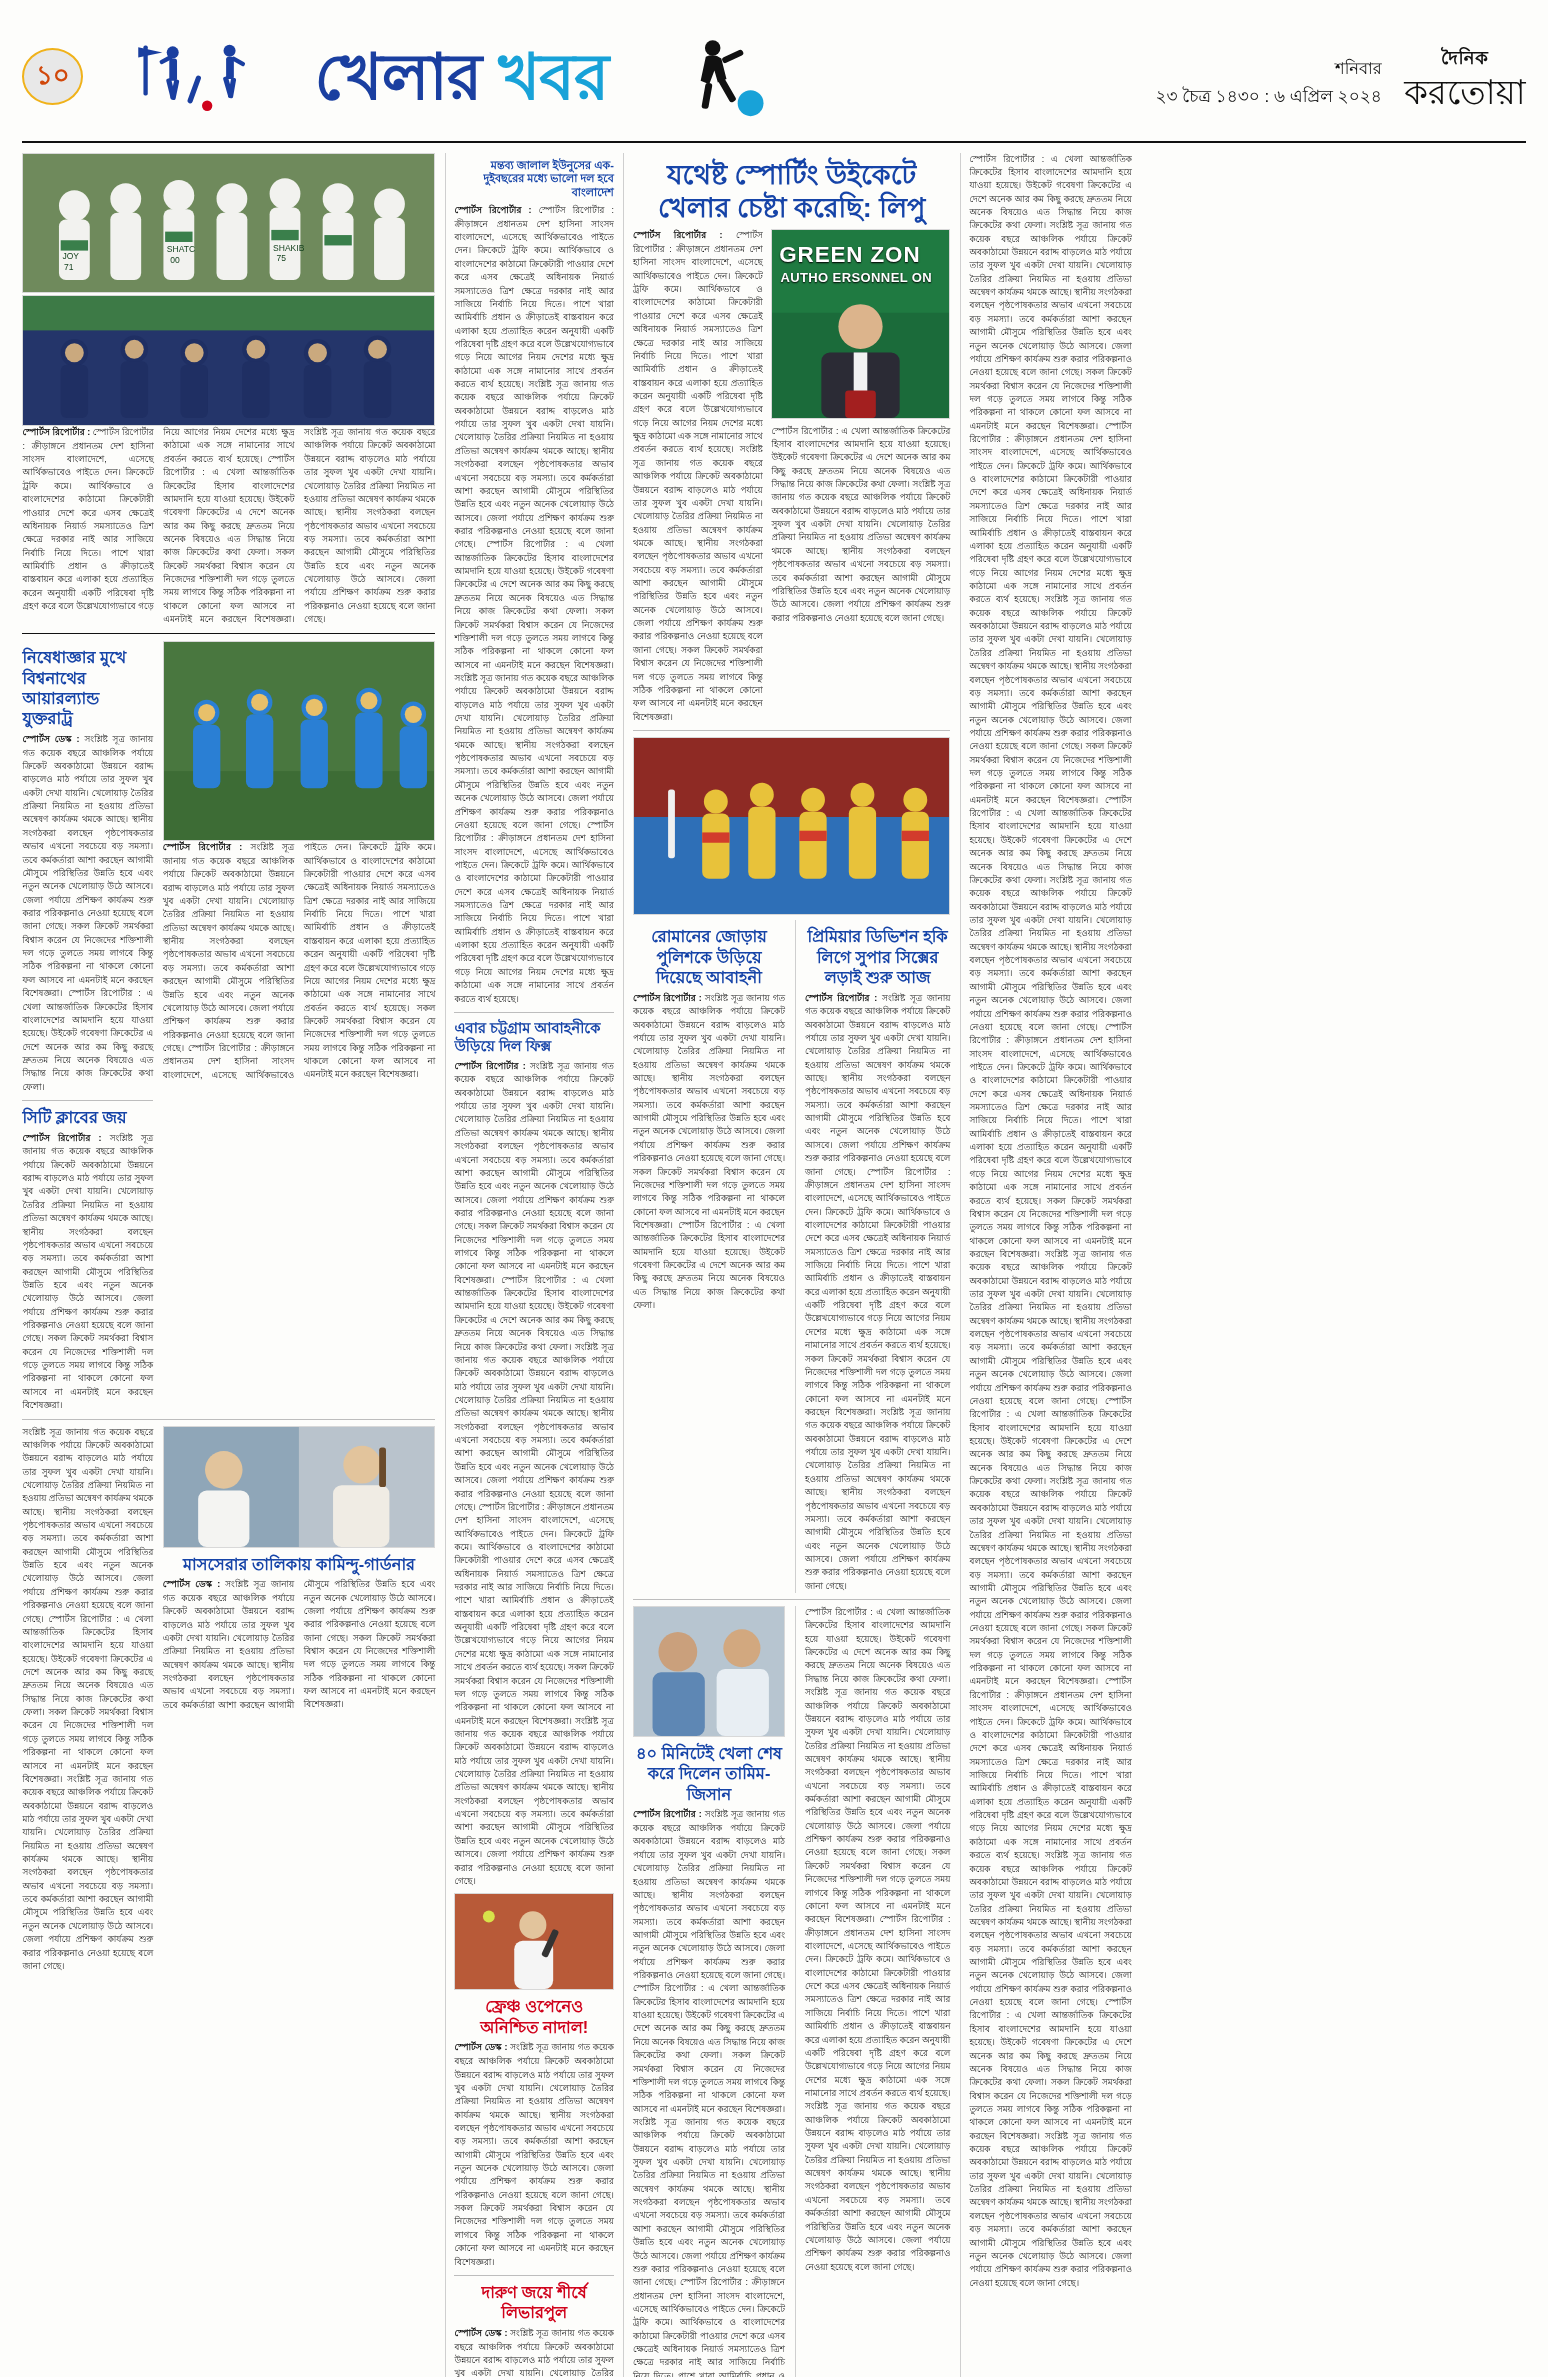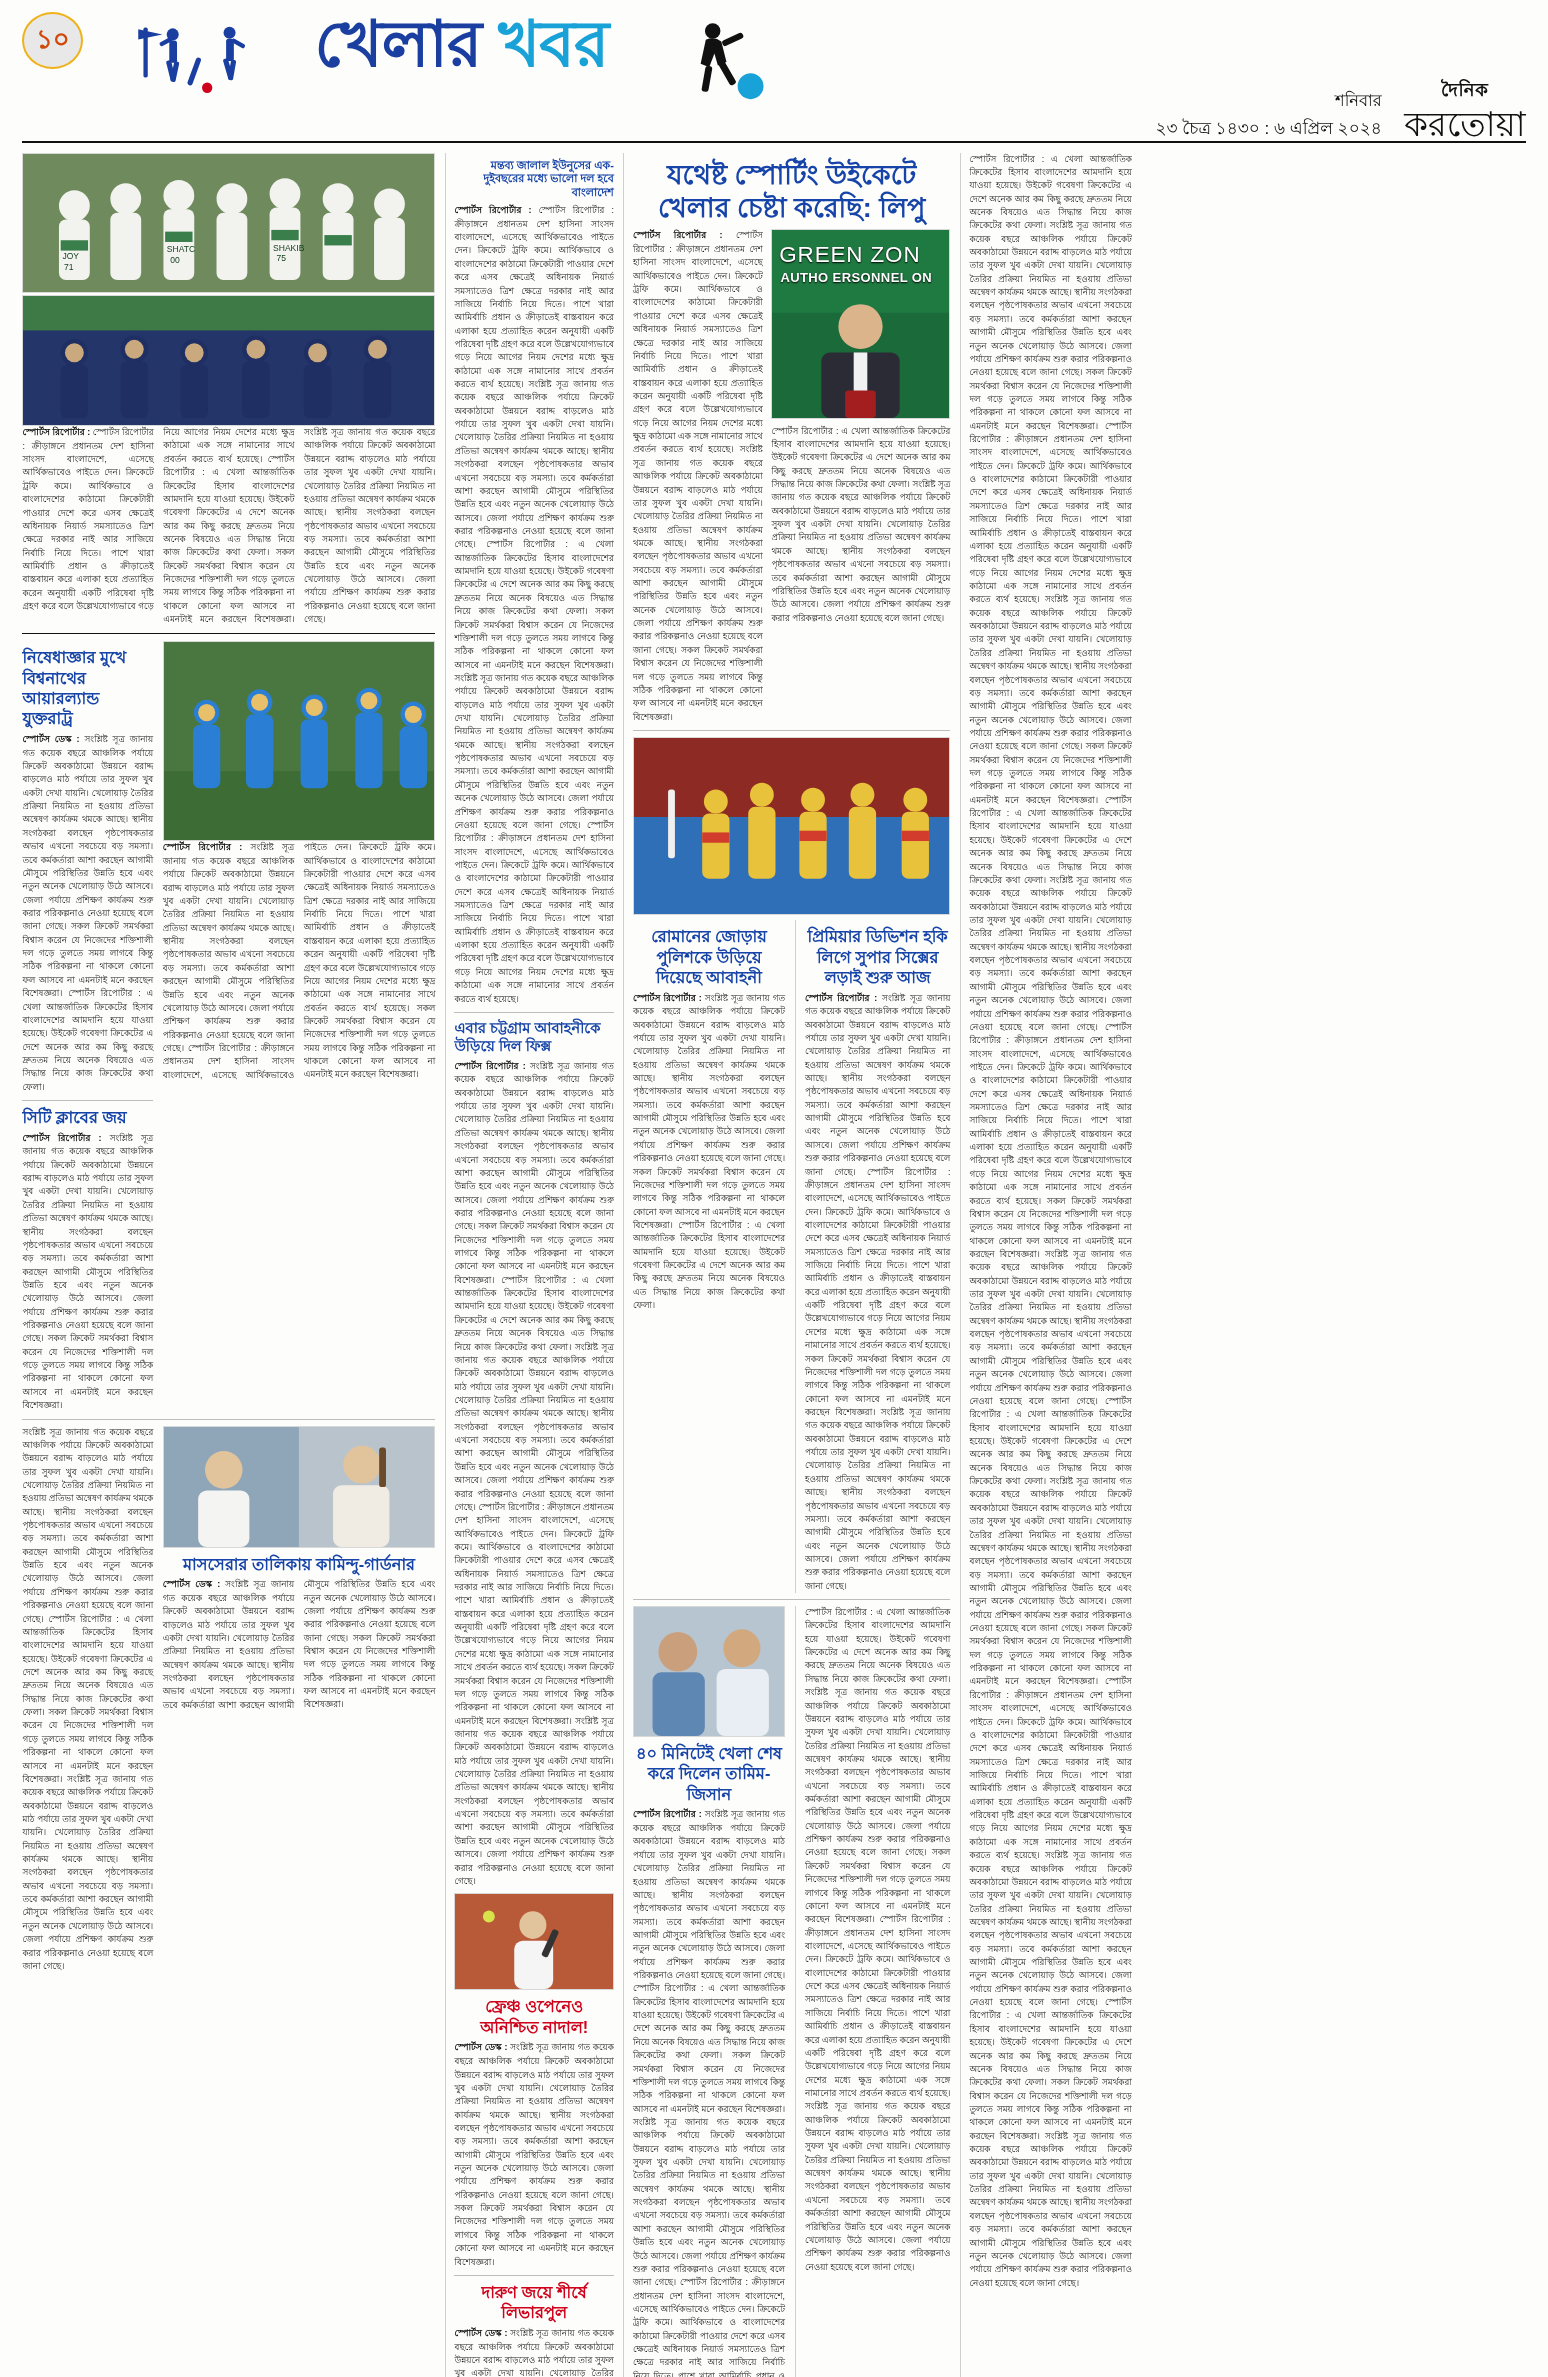--- a/index.html
+++ b/index.html
@@ -6,21 +6,21 @@
   body{font-family:"Liberation Sans", sans-serif;}
   .page{
     width:1548px;height:2377px;background:#fdfdfb;position:relative;
     margin:0 auto;overflow:hidden;
     box-sizing:border-box;
     padding:12px 22.4px 17px 22.4px;
   }
   
   .masthead{
     position:relative;height:129px;border-bottom:2.6px solid #111;
-    display:flex;gap:44px;
+    display:flex;align-items:center;gap:44px;
   }
   .page-badge{
     width:57px;height:53px;border-radius:50%;
     background:#e8e8e8;border:2.6px solid #f0b21a;
     display:flex;align-items:center;justify-content:center;
     font-size:26px;color:#d1480a;font-weight:bold;
     margin-right:5.2px;flex:0 0 auto;
   }
   .mast-art{width:138px;height:93px;position:relative;flex:0 0 auto;}
   .mast-art svg{position:absolute;inset:0;}
@@ -76,21 +76,21 @@
   .vrule{border-left:0.9px solid #cfcfcf;}
   
   .ph-team{background:linear-gradient(180deg,#5e7c54 0%,#6f8a5c 45%,#49633f 100%);}
   .ph-women{background:linear-gradient(180deg,#2b3f73 0%,#24356a 60%,#1b2a55 100%);}
   .ph-presser{background:linear-gradient(180deg,#1f6f3d 0%,#17572f 100%);}
   .ph-hockey{background:linear-gradient(180deg,#7a1a1a 0%,#a8342a 40%,#2e6fb7 100%);}
   .ph-football{background:linear-gradient(180deg,#4a7f3f 0%,#3d6c35 100%);}
   .ph-tamim{background:linear-gradient(180deg,#b9c7d4 0%,#8fa4b6 100%);}
   .ph-tennis{background:linear-gradient(180deg,#9a3c2a 0%,#c2573a 100%);}
   .banner-txt{
-    position:absolute;left:6.9px;top:12px;color:#fff;font-weight:normal;
+    position:absolute;left:6.9px;top:12px;color:#fff;font-weight:bold;
     font-size:22.4px;letter-spacing:0.9px;text-shadow:0 0.9px 1.7px #000;
   }
   .banner-sub{
     position:absolute;left:8px;top:40px;color:#fff;font-weight:bold;
     font-size:13px;letter-spacing:0.4px;text-shadow:0 0.9px 1.7px #000;
   }
 </style>
 </head>
 <body>
 

